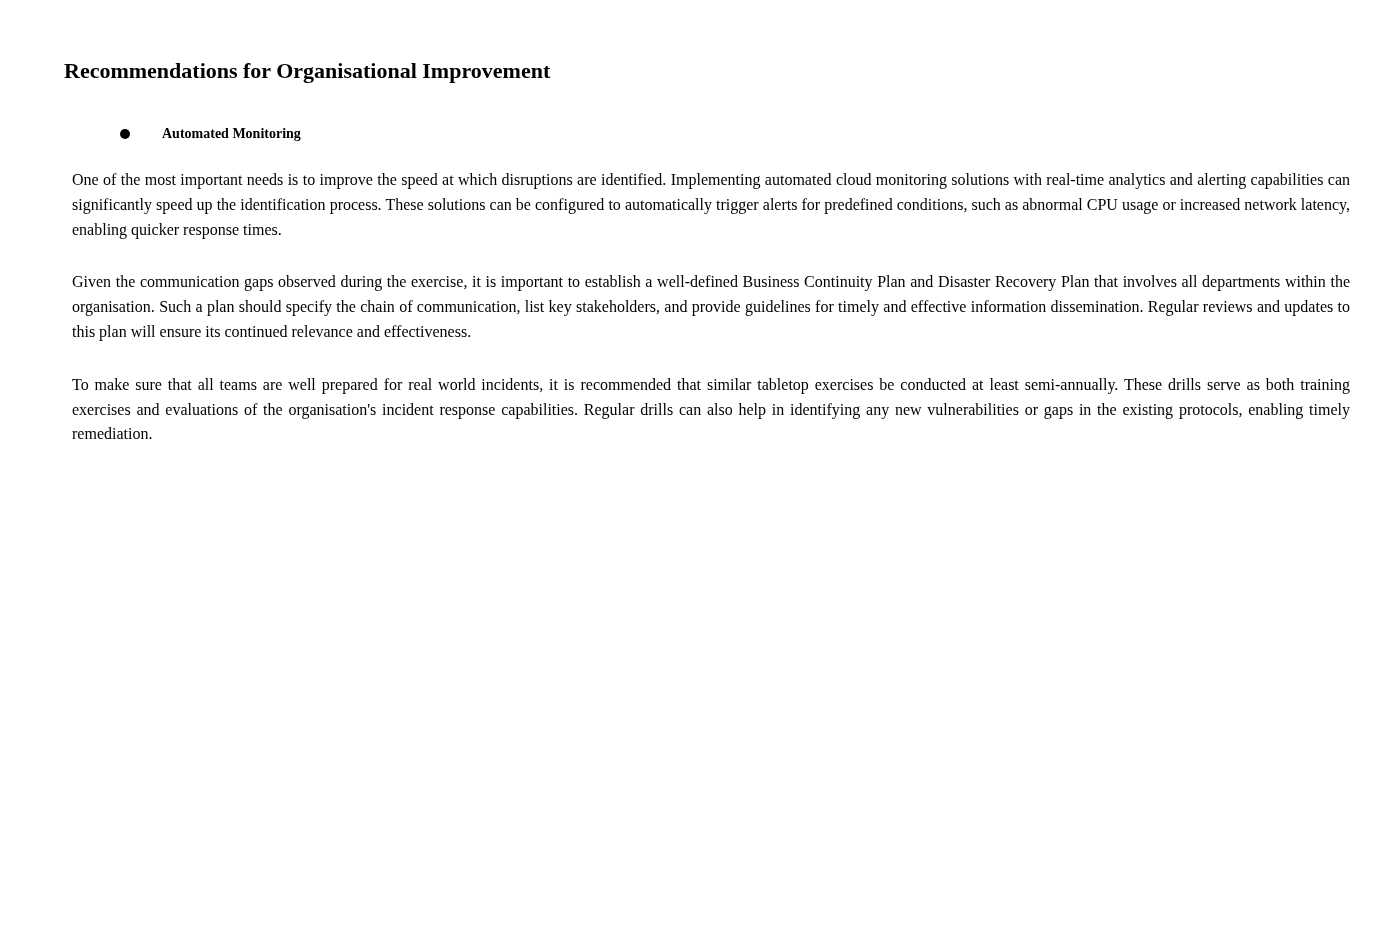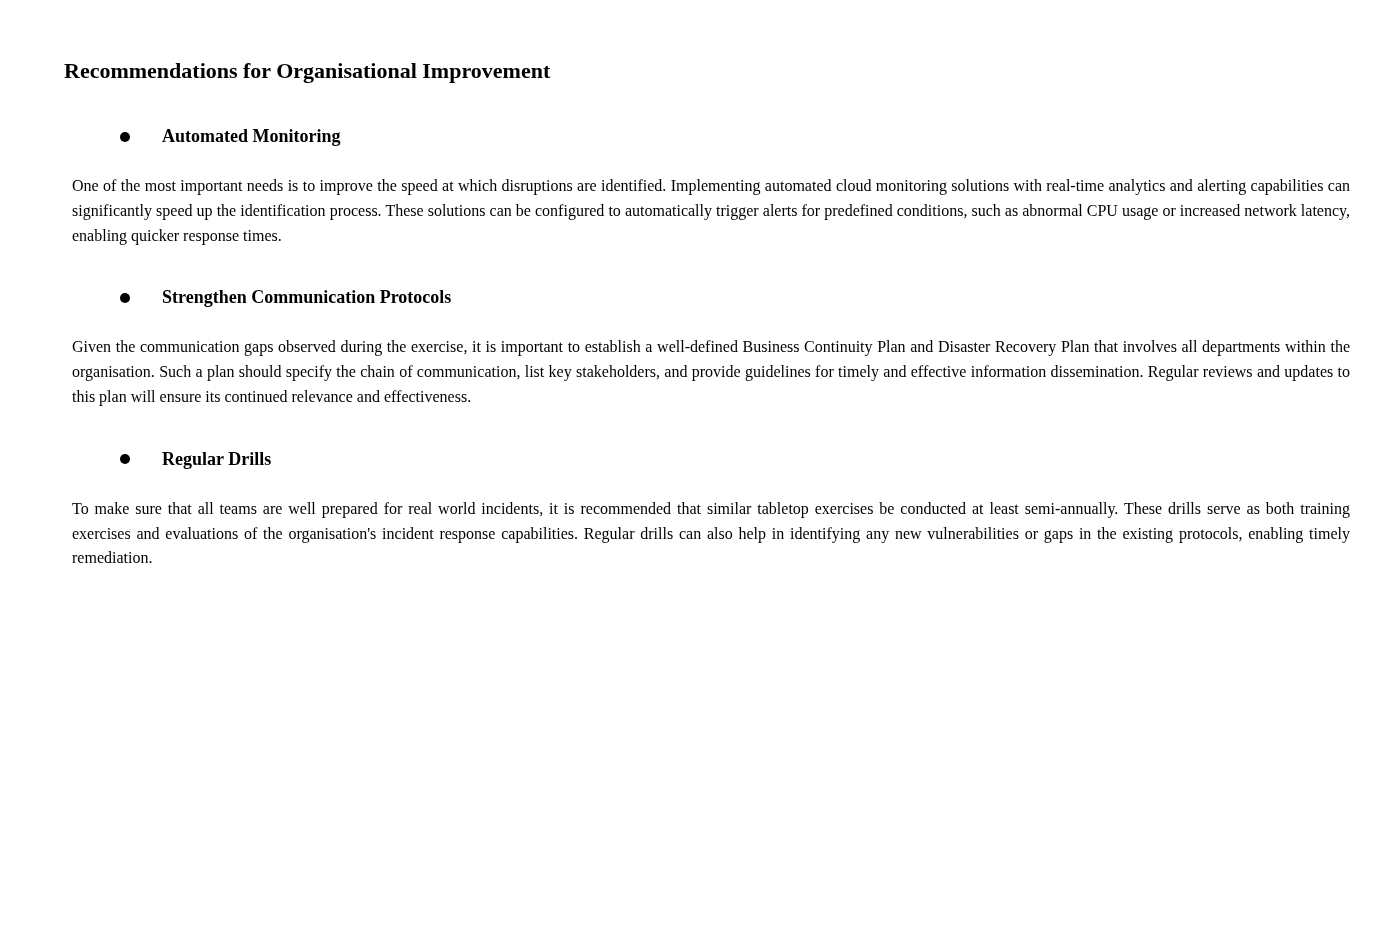--- a/index.html
+++ b/index.html
@@ -45,21 +45,21 @@
     .bullet-dot {
       width: 10px;
       height: 10px;
       background: #000;
       border-radius: 50%;
       flex-shrink: 0;
       margin-right: 24px;
     }
 
     .bullet-heading {
-      font-size: 18px;
+      font-size: 14px;
       font-weight: bold;
     }
 
     .paragraph {
       text-align: justify;
       margin-bottom: 28px;
       font-size: 16px;
       line-height: 1.55;
     }
   </style>
@@ -72,28 +72,20 @@
 
   <div class="bullet-section">
     <div class="bullet-heading-row">
       <div class="bullet-dot"></div>
       <span class="bullet-heading">Automated Monitoring</span>
     </div>
     <p class="paragraph">One of the most important needs is to improve the speed at which disruptions are identified. Implementing automated cloud monitoring solutions with real-time analytics and alerting capabilities can significantly speed up the identification process. These solutions can be configured to automatically trigger alerts for predefined conditions, such as abnormal CPU usage or increased network latency, enabling quicker response times.</p>
   </div>
 
   <div class="bullet-section">
-    <div class="bullet-heading-row">
-      <div class="bullet-dot"></div>
-      <span class="bullet-heading">Strengthen Communication Protocols</span>
-    </div>
     <p class="paragraph">Given the communication gaps observed during the exercise, it is important to establish a well-defined Business Continuity Plan and Disaster Recovery Plan that involves all departments within the organisation. Such a plan should specify the chain of communication, list key stakeholders, and provide guidelines for timely and effective information dissemination. Regular reviews and updates to this plan will ensure its continued relevance and effectiveness.</p>
   </div>
 
   <div class="bullet-section">
-    <div class="bullet-heading-row">
-      <div class="bullet-dot"></div>
-      <span class="bullet-heading">Regular Drills</span>
-    </div>
     <p class="paragraph">To make sure that all teams are well prepared for real world incidents, it is recommended that similar tabletop exercises be conducted at least semi-annually. These drills serve as both training exercises and evaluations of the organisation's incident response capabilities. Regular drills can also help in identifying any new vulnerabilities or gaps in the existing protocols, enabling timely remediation.</p>
   </div>
 
 </div>
 
 </body></html>

